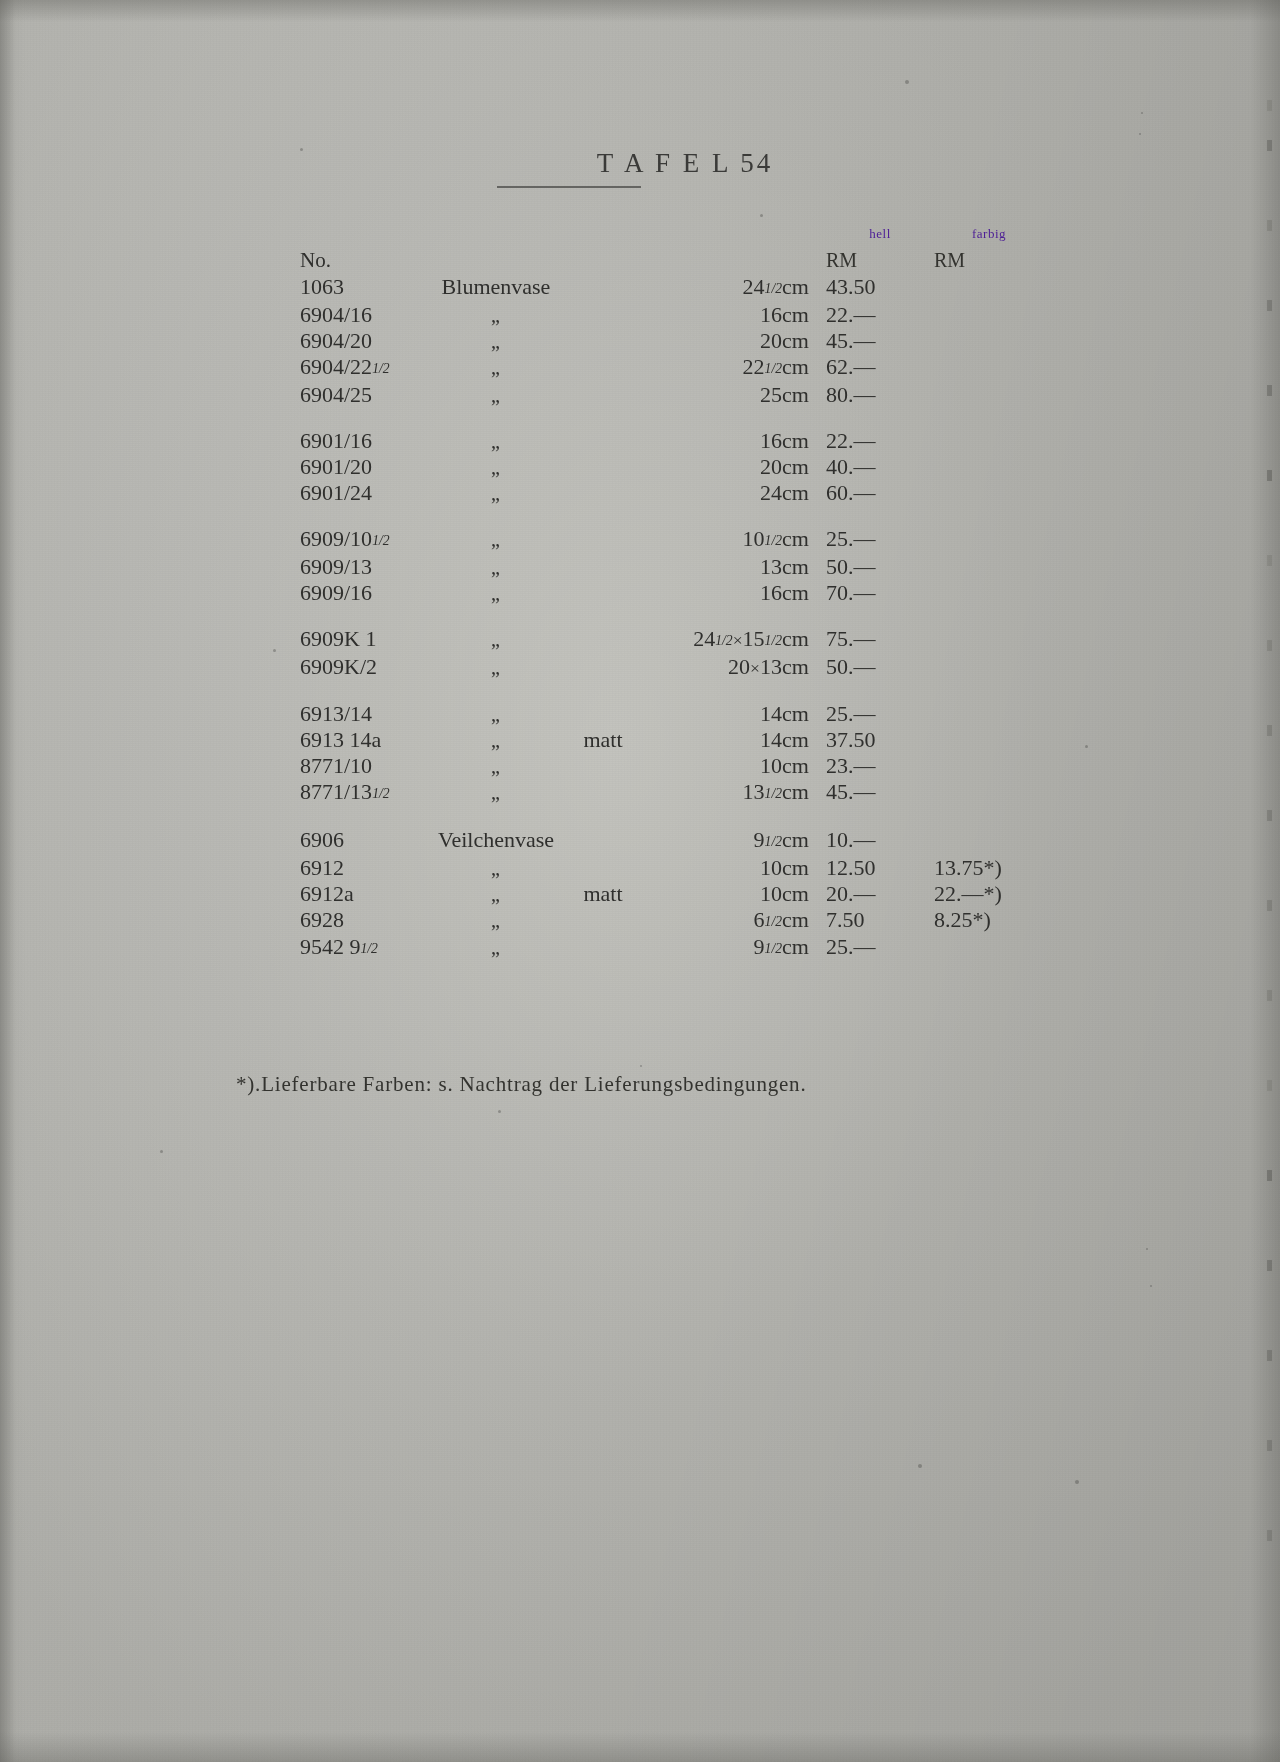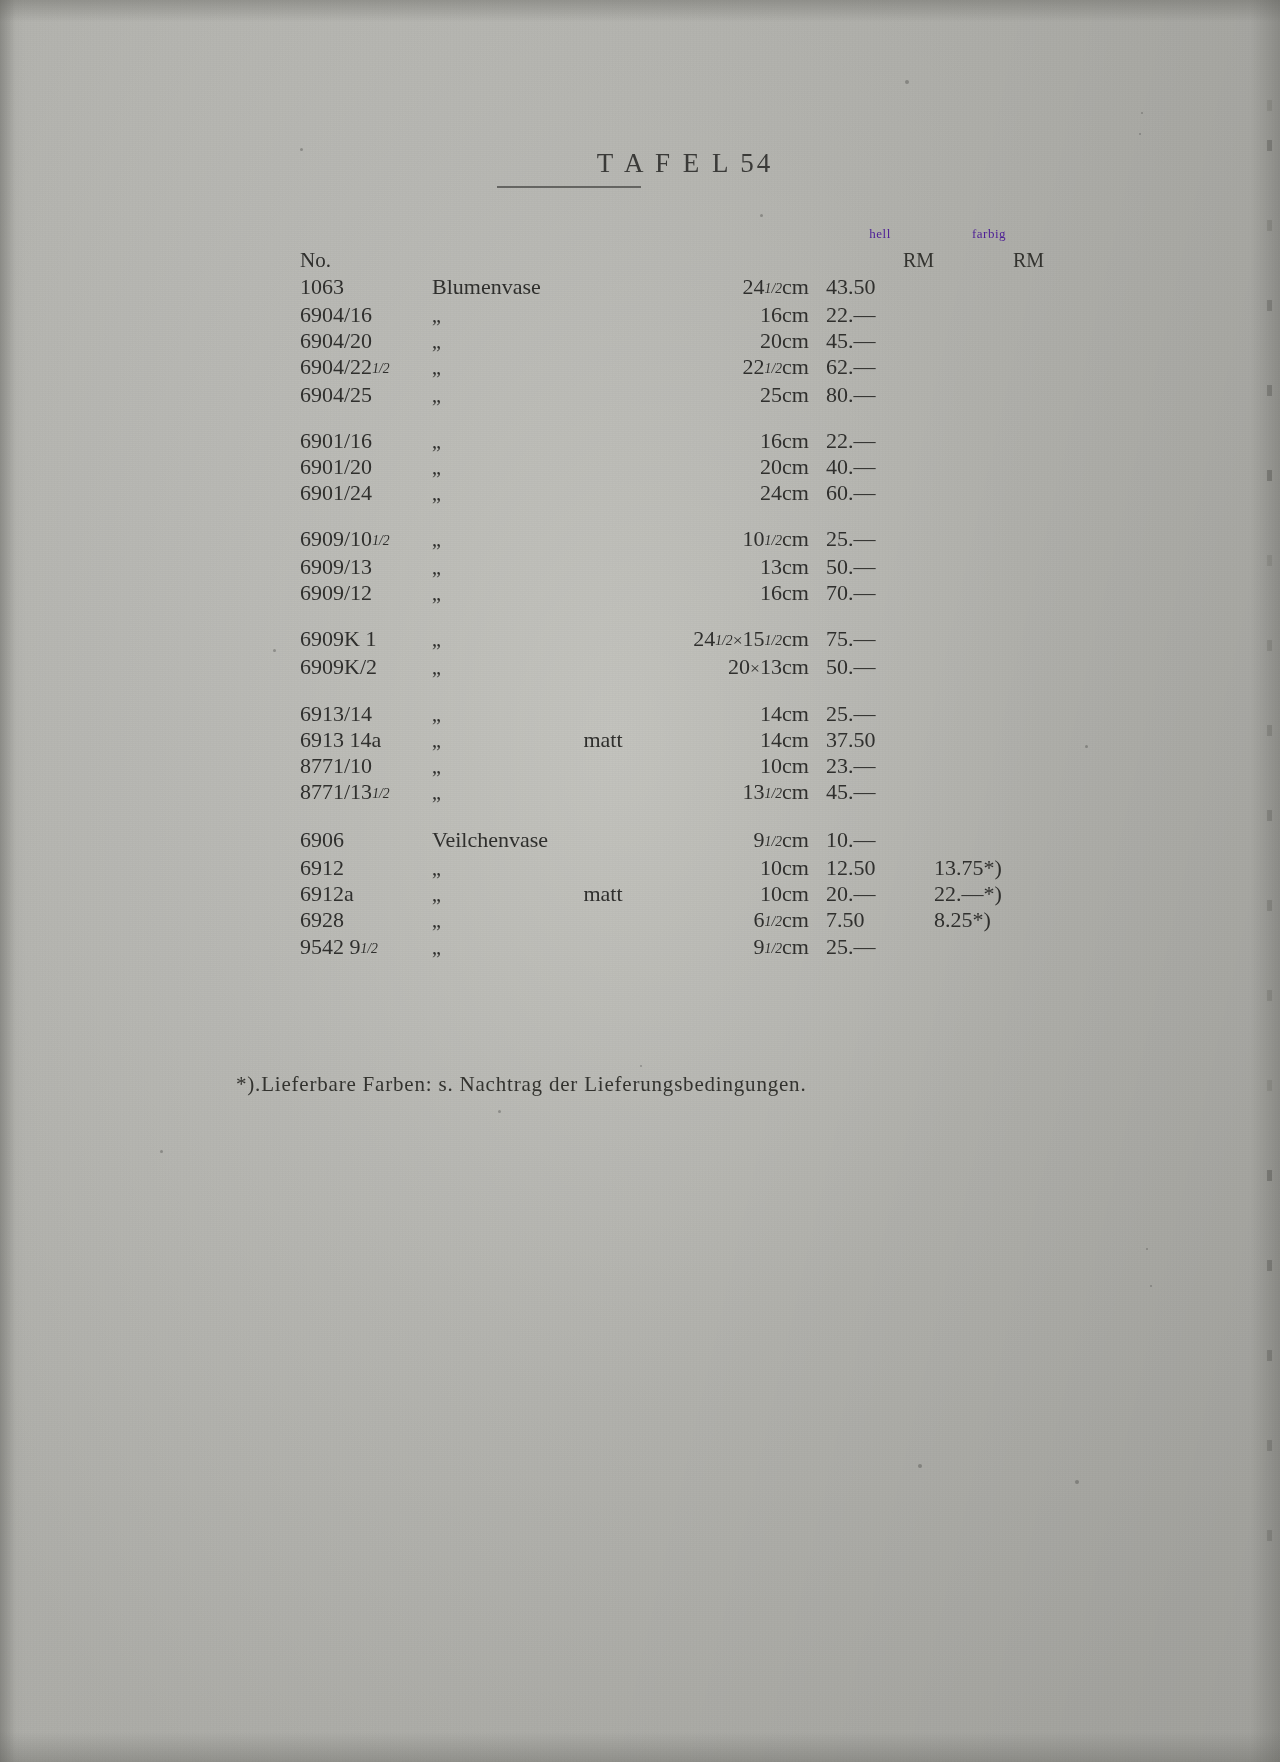--- a/index.html
+++ b/index.html
@@ -110,41 +110,41 @@
     border-collapse: collapse;
     font-size: 22px;
     color: #2f2f2d;
   }
   table.pricelist td, table.pricelist th {
     padding: 0;
     vertical-align: baseline;
     font-weight: normal;
   }
   .col-no      { width: 132px; text-align: left; padding-right: 6px; }
-  .col-desc    { width: 128px; }
+  .col-desc    { width: 128px; text-align: center; }
   .col-matt    { width: 86px;  text-align: center; }
   .col-size    { width: 136px; text-align: right; padding-right: 6px; }
   .col-unit    { width: 44px;  text-align: left; }
   .col-hell    { width: 108px; text-align: left; padding-left: 16px; }
   .col-farbig  { width: 110px; text-align: left; padding-left: 14px; }
 
   tr.row td { height: 26px; line-height: 26px; }
   tr.gap td { height: 20px; line-height: 20px; }
 
   .hdr-small {
     font-size: 13px;
     letter-spacing: 0.5px;
     color: #4c1d95;
     text-align: center;
     padding-left: 0 !important;
   }
   .hdr-rm {
     font-size: 20px;
     color: #33332f;
-    text-align: right;
+    text-align: left;
     padding-left: 0 !important;
   }
   .hdr-no {
     font-size: 21px;
     text-align: left;
   }
   tr.head-small td { height: 24px; line-height: 24px; }
   tr.head-rm td { height: 28px; line-height: 28px; }
 
   .ditto { font-size: 20px; letter-spacing: 1px; }
@@ -314,21 +314,21 @@
         <tr class="row">
           <td class="col-no">6909/13</td>
           <td class="col-desc ditto">„</td>
           <td class="col-matt"></td>
           <td class="col-size">13</td>
           <td class="col-unit">cm</td>
           <td class="col-hell">50.—</td>
           <td class="col-farbig"></td>
         </tr>
         <tr class="row">
-          <td class="col-no">6909/12</td>
+          <td class="col-no">6909/16</td>
           <td class="col-desc ditto">„</td>
           <td class="col-matt"></td>
           <td class="col-size">16</td>
           <td class="col-unit">cm</td>
           <td class="col-hell">70.—</td>
           <td class="col-farbig"></td>
         </tr>
         <tr class="gap">
           <td colspan="7"></td>
         </tr>

